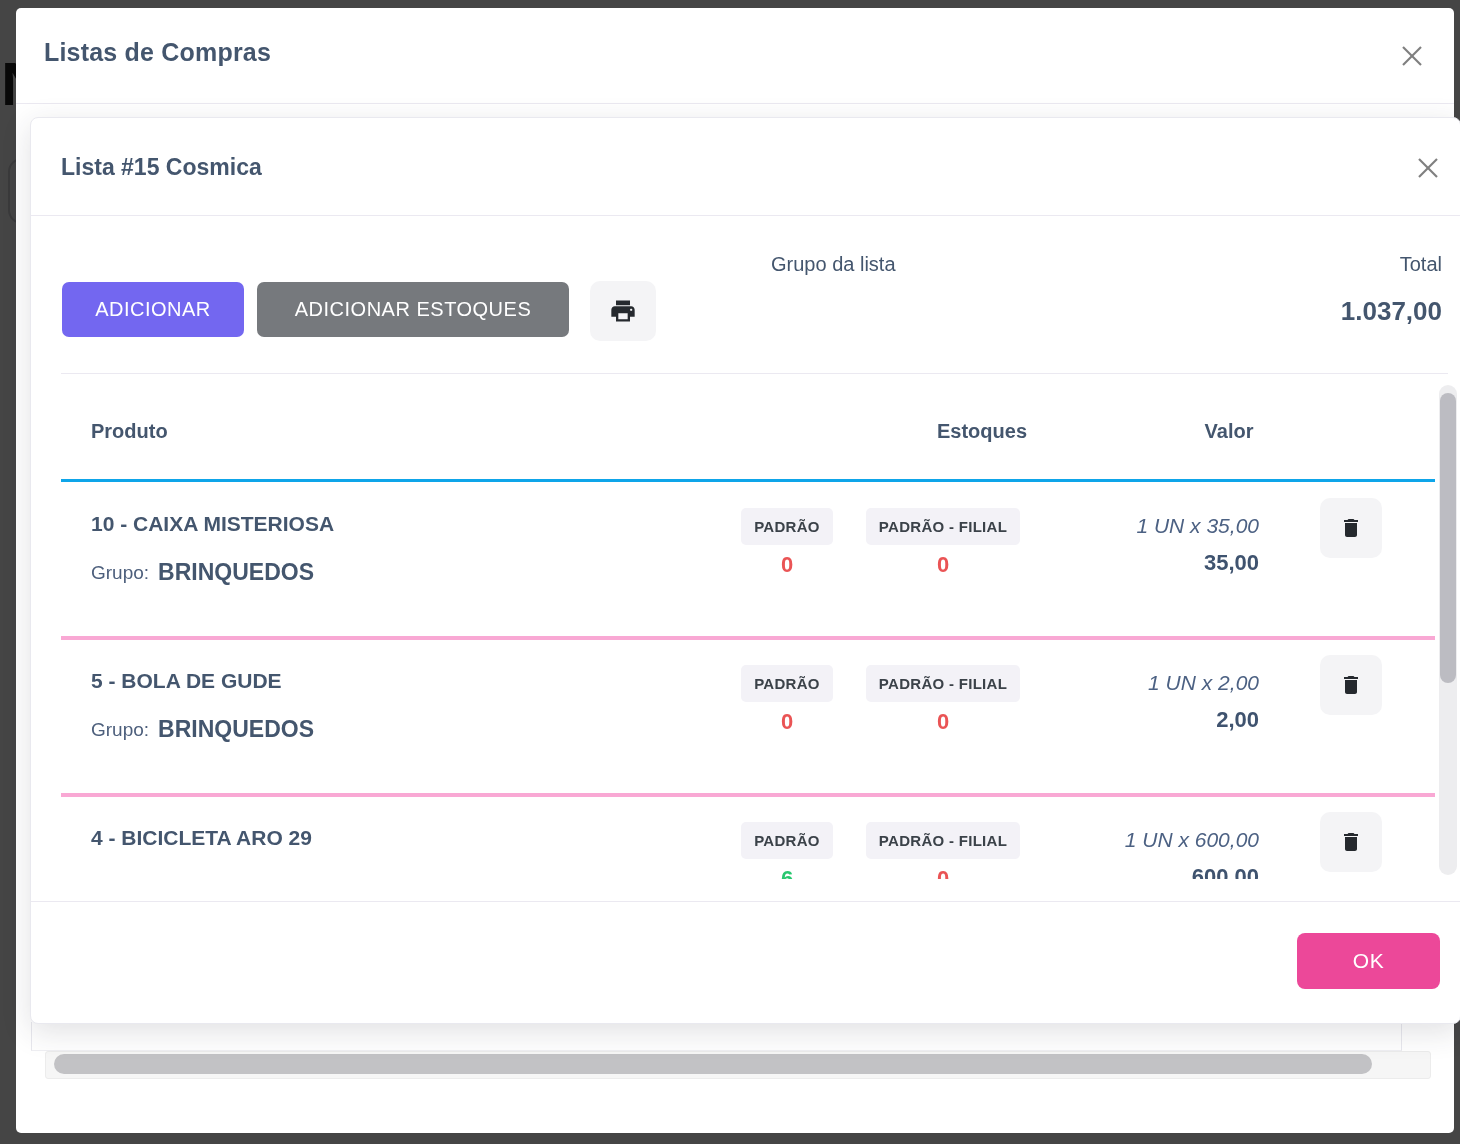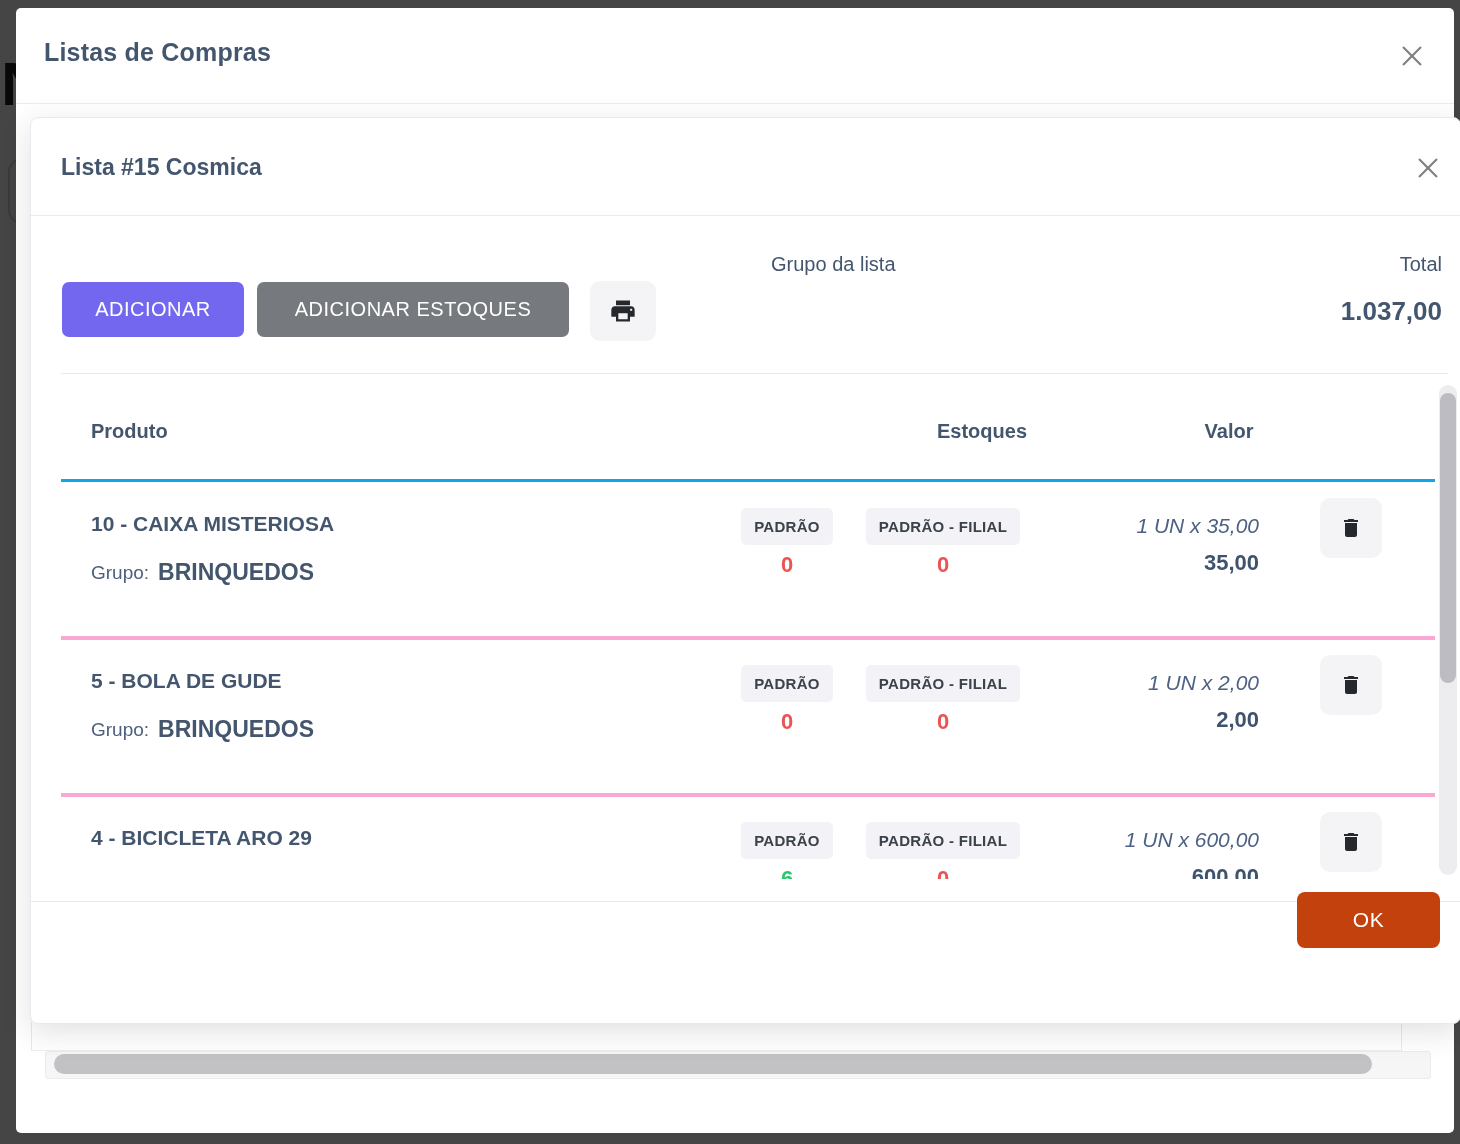--- a/index.html
+++ b/index.html
@@ -85,21 +85,21 @@
   .unit-line{position:absolute;right:176px;top:35px;font-size:21px;color:#4c6183;font-style:italic;}
   .row-total{position:absolute;right:176px;top:71px;font-size:22px;font-weight:bold;color:#3f536f;}
   .btn-trash{position:absolute;left:1259px;top:19px;width:62px;height:60px;background:#f4f4f6;
     border:none;border-radius:10px;cursor:pointer;display:flex;align-items:center;justify-content:center;}
   .btn-trash svg{width:24px;height:24px;fill:#25292e;}
 
   .v-track{position:absolute;right:3px;top:267px;width:18px;height:490px;background:#ededef;border-radius:9px;}
   .v-thumb{position:absolute;left:1px;top:8px;width:16px;height:290px;background:#bcbcc2;border-radius:8px;}
 
   .footer-border{position:absolute;left:0;right:0;top:783px;height:1px;background:#ebe9f1;}
-  .btn-ok{position:absolute;right:20px;top:774px;width:143px;height:56px;background:#c2410c;
+  .btn-ok{position:absolute;right:20px;top:815px;width:143px;height:56px;background:#ec4899;
     border-radius:8px;font-size:21px;}
 </style>
 </head>
 <body>
 
 <div class="stage">
 
   <div class="bg-letter">N</div>
   <div class="bg-input-fragment"></div>
   <div class="overlay"></div>

